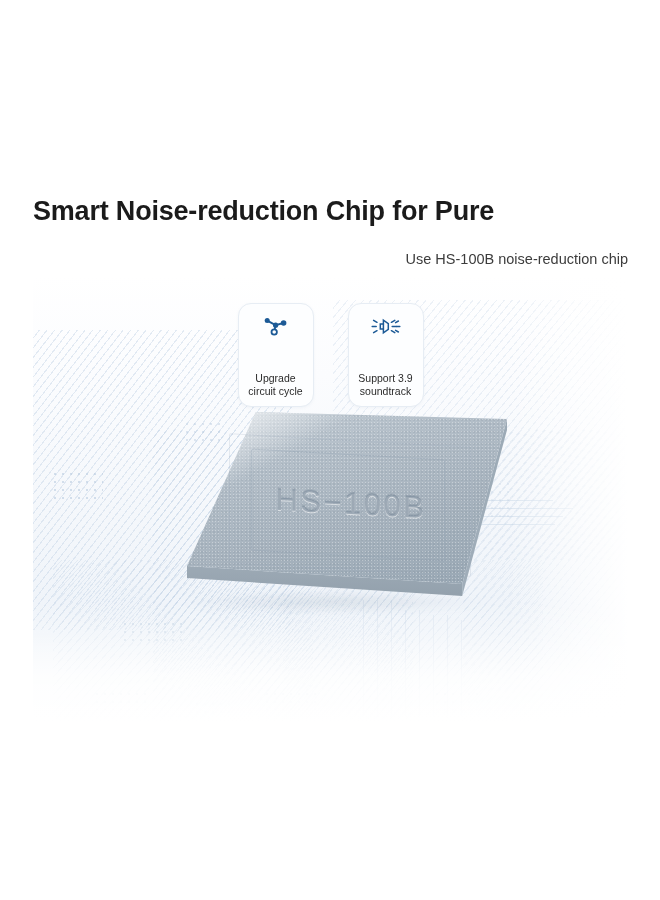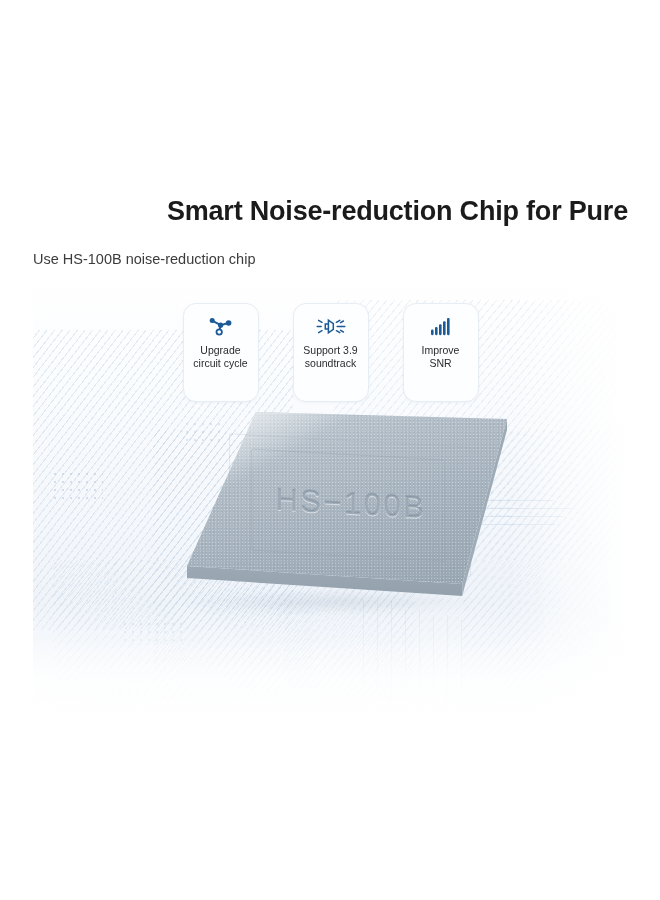--- a/index.html
+++ b/index.html
@@ -49,30 +49,30 @@
     background:linear-gradient(180deg,rgba(255,255,255,0) 0%,rgba(255,255,255,.85) 62%,#fff 100%);
   }
   .rightfade{
     position:absolute;right:0;top:0;width:120px;height:100%;
     background:linear-gradient(270deg,#fff 0%,rgba(255,255,255,.6) 45%,rgba(255,255,255,0) 100%);
   }
 
   
   #headline{
     position:absolute;left:0;top:176px;width:595px;
-    text-align:right;
+    text-align:left;
     font-size:27px;line-height:34px;
     font-weight:bold;color:#1b1b1b;
     letter-spacing:-.2px;
     z-index:5;
   }
   #headline .l2{display:block;}
   #subtitle{
     position:absolute;left:0;top:251px;width:595px;
-    text-align:left;
+    text-align:right;
     font-size:14.5px;color:#3c3c3c;font-weight:normal;
     z-index:5;
   }
 
   
   #badges{
     position:absolute;left:0;top:303px;width:595px;
     display:flex;justify-content:center;align-items:flex-start;
     gap:34px;
     z-index:6;
@@ -84,20 +84,21 @@
     border-radius:13px;
     box-shadow:0 1px 3px rgba(120,140,165,.07);
     display:flex;flex-direction:column;align-items:center;
     padding:9px 4px 8px;
     box-sizing:content-box;
   }
   .badge .ico{height:26px;display:flex;align-items:center;justify-content:center;margin-bottom:5px;}
   .badge .lbl{
     font-size:10.5px;line-height:13px;color:#2b2b2b;text-align:center;
     white-space:nowrap;
+    margin-top:28px;
   }
 
   
   #chipwrap{
     position:absolute;left:0;top:404px;width:595px;height:230px;
     z-index:4;
   }
   #chip{
     position:absolute;left:154px;top:8px;
     width:320px;height:200px;
@@ -247,37 +248,20 @@
             <line x1="24.6" y1="14.4" x2="27.4" y2="16.0"></line>
           </g>
         </svg>
       </div>
       <div class="lbl">
         <span>Support 3.9</span><br>
         <span>soundtrack</span>
       </div>
     </div>
 
-    <div class="badge">
-      <div class="ico">
-        <svg width="22" height="21" viewBox="0 0 22 21">
-          <g fill="#1c5a96">
-            <rect x="1.0" y="13.6" width="2.6" height="5.6" rx="1.1"></rect>
-            <rect x="5.0" y="11.0" width="2.6" height="8.2" rx="1.1"></rect>
-            <rect x="9.0" y="8.2" width="2.6" height="11.0" rx="1.1"></rect>
-            <rect x="13.0" y="5.2" width="2.6" height="14.0" rx="1.1"></rect>
-            <rect x="17.0" y="2.0" width="2.6" height="17.2" rx="1.1"></rect>
-          </g>
-        </svg>
-      </div>
-      <div class="lbl">
-        <span>Improve</span><br>
-        <span>SNR</span>
-      </div>
-    </div>
 
   </div>
 
   <div id="chipwrap">
     <div class="chip-shadow"></div>
     <div id="chip">
       <div class="chip-edge2"></div>
       <div class="chip-edge"></div>
       <div class="chip-face"></div>
       <div class="chip-rim"></div>

